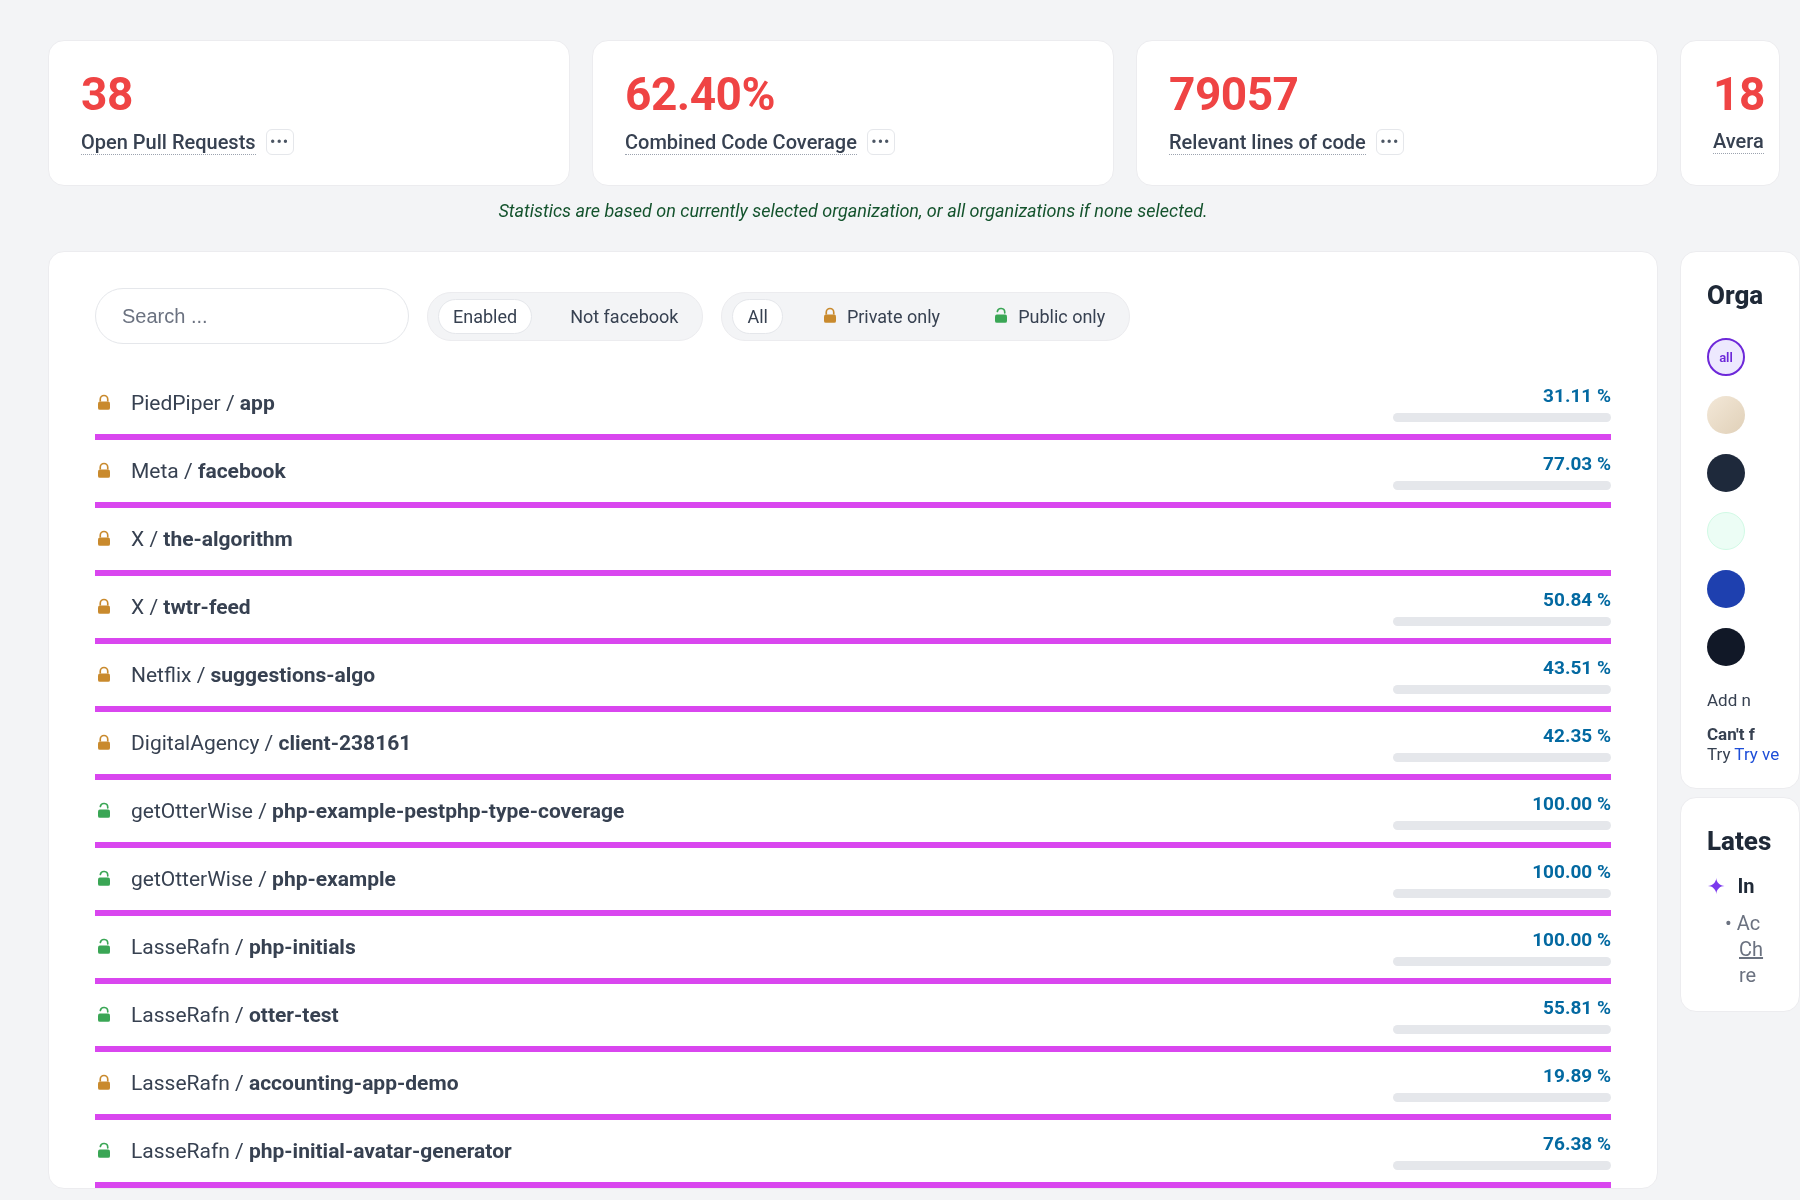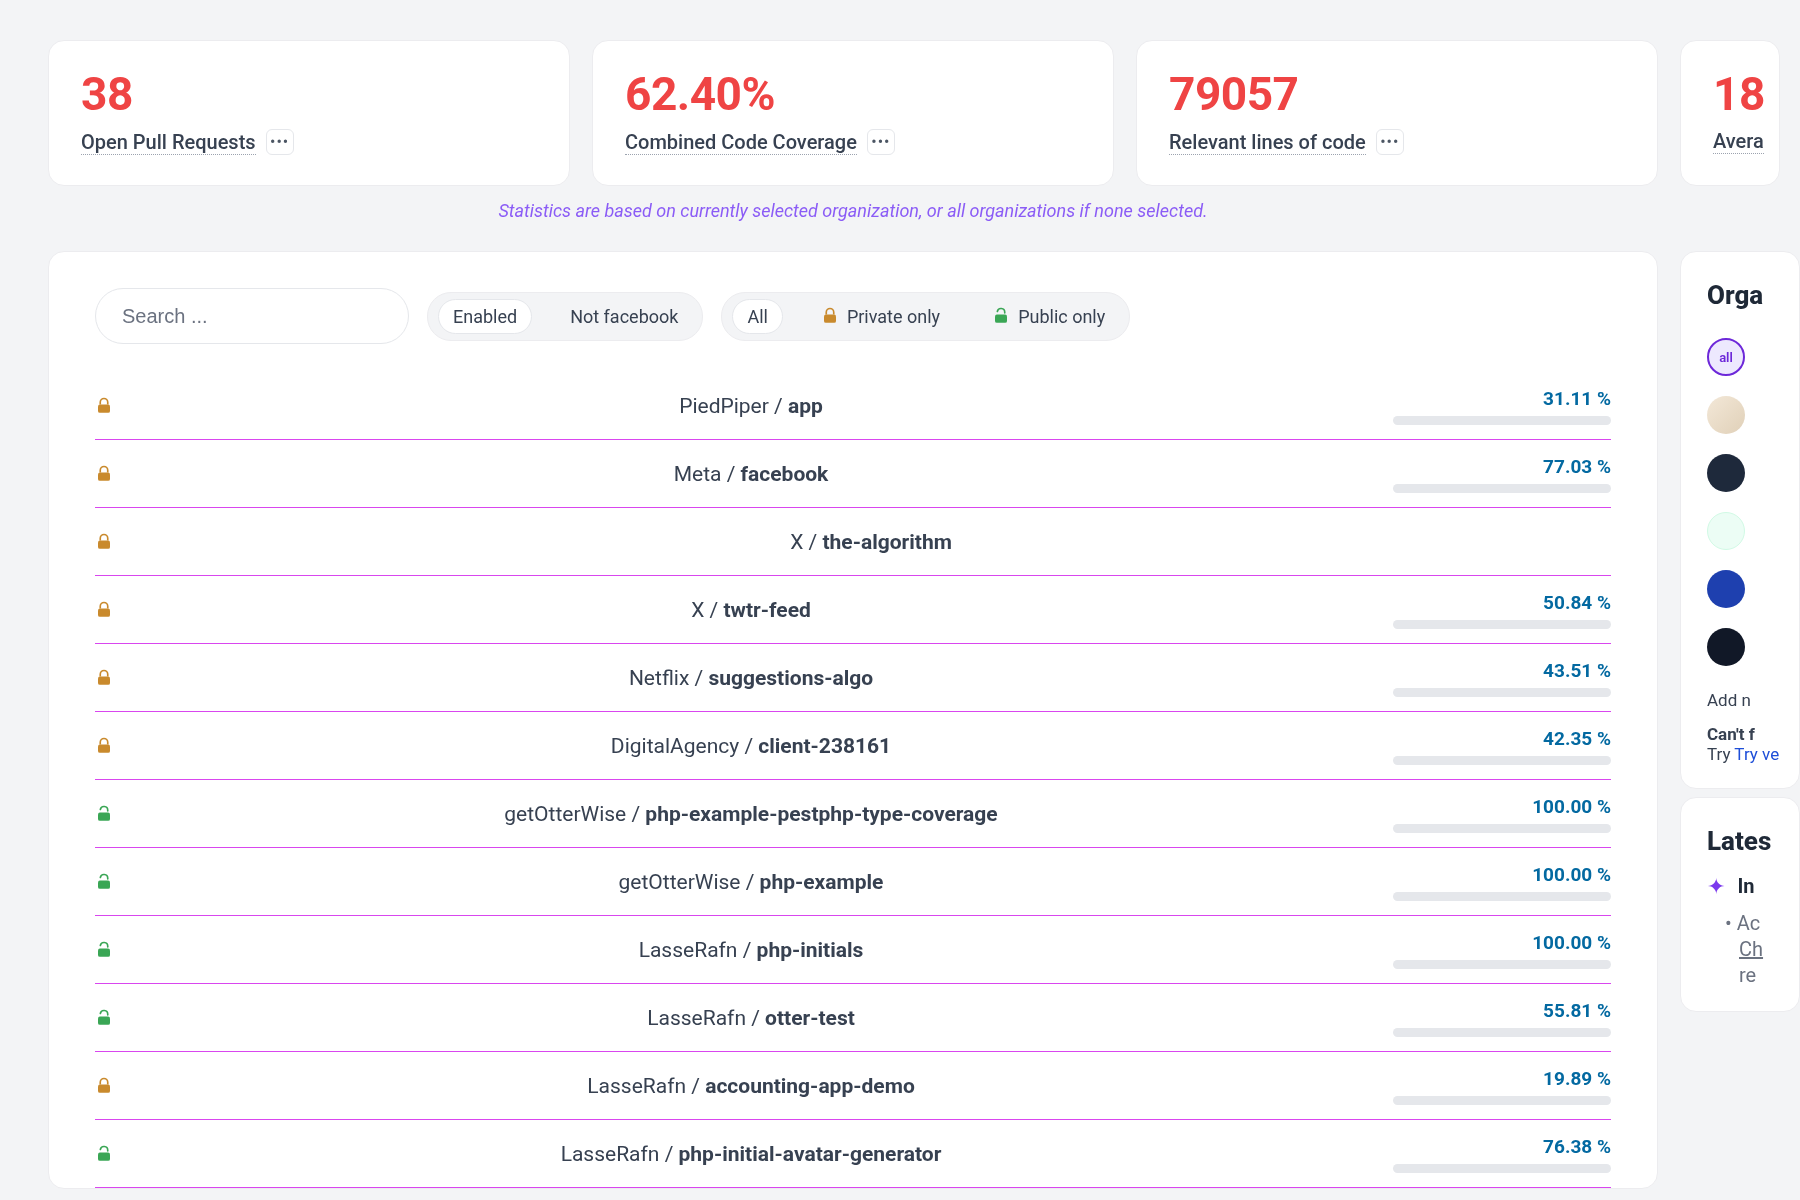--- a/index.html
+++ b/index.html
@@ -53,21 +53,21 @@
     justify-content: center;
     color: #4b5563;
     font-size: 16px;
     letter-spacing: 1px;
     line-height: 1;
     cursor: pointer;
   }
   .caption {
     text-align: center;
     font-style: italic;
-    color: #8b5cf6;
+    color: #14532d;
     font-size: 18px;
     margin-bottom: 30px;
     width: 1610px;
   }
   .content-row { display: flex; gap: 22px; }
   .main-card {
     background: #fff;
     border: 1px solid #ececef;
     border-radius: 16px;
     width: 1610px;
@@ -113,23 +113,22 @@
   .pill.active {
     background: #fff;
     border: 1px solid #e5e7eb;
   }
   .lock-icon { display: inline-flex; }
   .lock-icon svg { display: block; }
   .repo-list { }
   .repo-row {
     display: flex;
     align-items: center;
-    border-bottom: 1px solid #d946ef;
+    border-bottom: 6px solid #d946ef;
     height: 68px;
-    text-align: center;
   }
   .repo-row .lock-icon { width: 28px; flex: 0 0 auto; }
   .repo-name {
     font-size: 21px;
     color: #374151;
     flex: 1 1 auto;
     margin-left: 8px;
   }
   .repo-name .org { font-weight: 400; }
   .repo-name .slash { font-weight: 400; }

